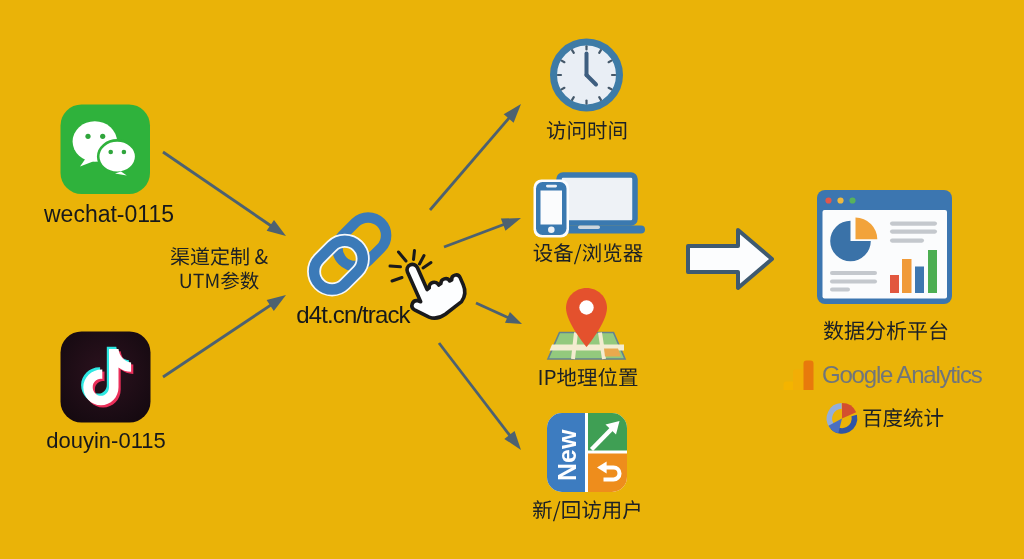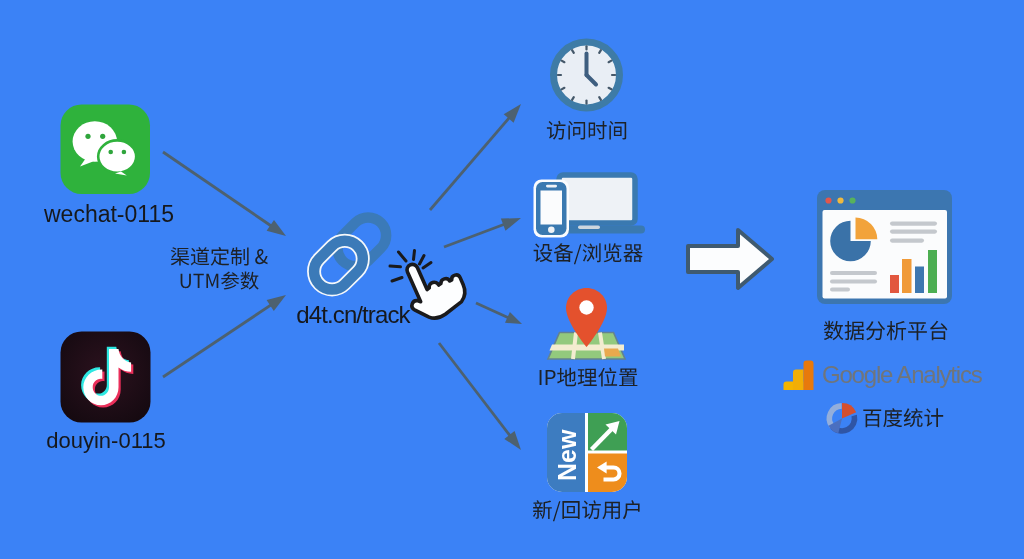--- a/index.html
+++ b/index.html
@@ -1,16 +1,16 @@
 <!DOCTYPE html>
 <html><head><meta charset="utf-8">
 <style>
 html,body{margin:0;padding:0;}
 body{width:1024px;height:559px;overflow:hidden;font-family:"Liberation Sans",sans-serif;}
-.stage{position:relative;width:1024px;height:559px;background:#3b82f6;}
+.stage{position:relative;width:1024px;height:559px;background:#eab308;}
 </style></head>
 <body>
 <div class="stage">
 <svg width="1024" height="559" viewBox="0 0 1024 559" xmlns="http://www.w3.org/2000/svg">
 
 <line x1="163" y1="152" x2="274.2" y2="228.0" stroke="#4d6170" stroke-width="2.8"></line>
       <polygon points="286,236 266.6,230.7 274.0,219.9" fill="#4d6170"></polygon>
 <line x1="163" y1="377" x2="274.1" y2="302.9" stroke="#4d6170" stroke-width="2.8"></line>
       <polygon points="286,295 273.8,310.9 266.6,300.1" fill="#4d6170"></polygon>
 <line x1="430" y1="210" x2="511.7" y2="114.8" stroke="#4d6170" stroke-width="2.8"></line>

